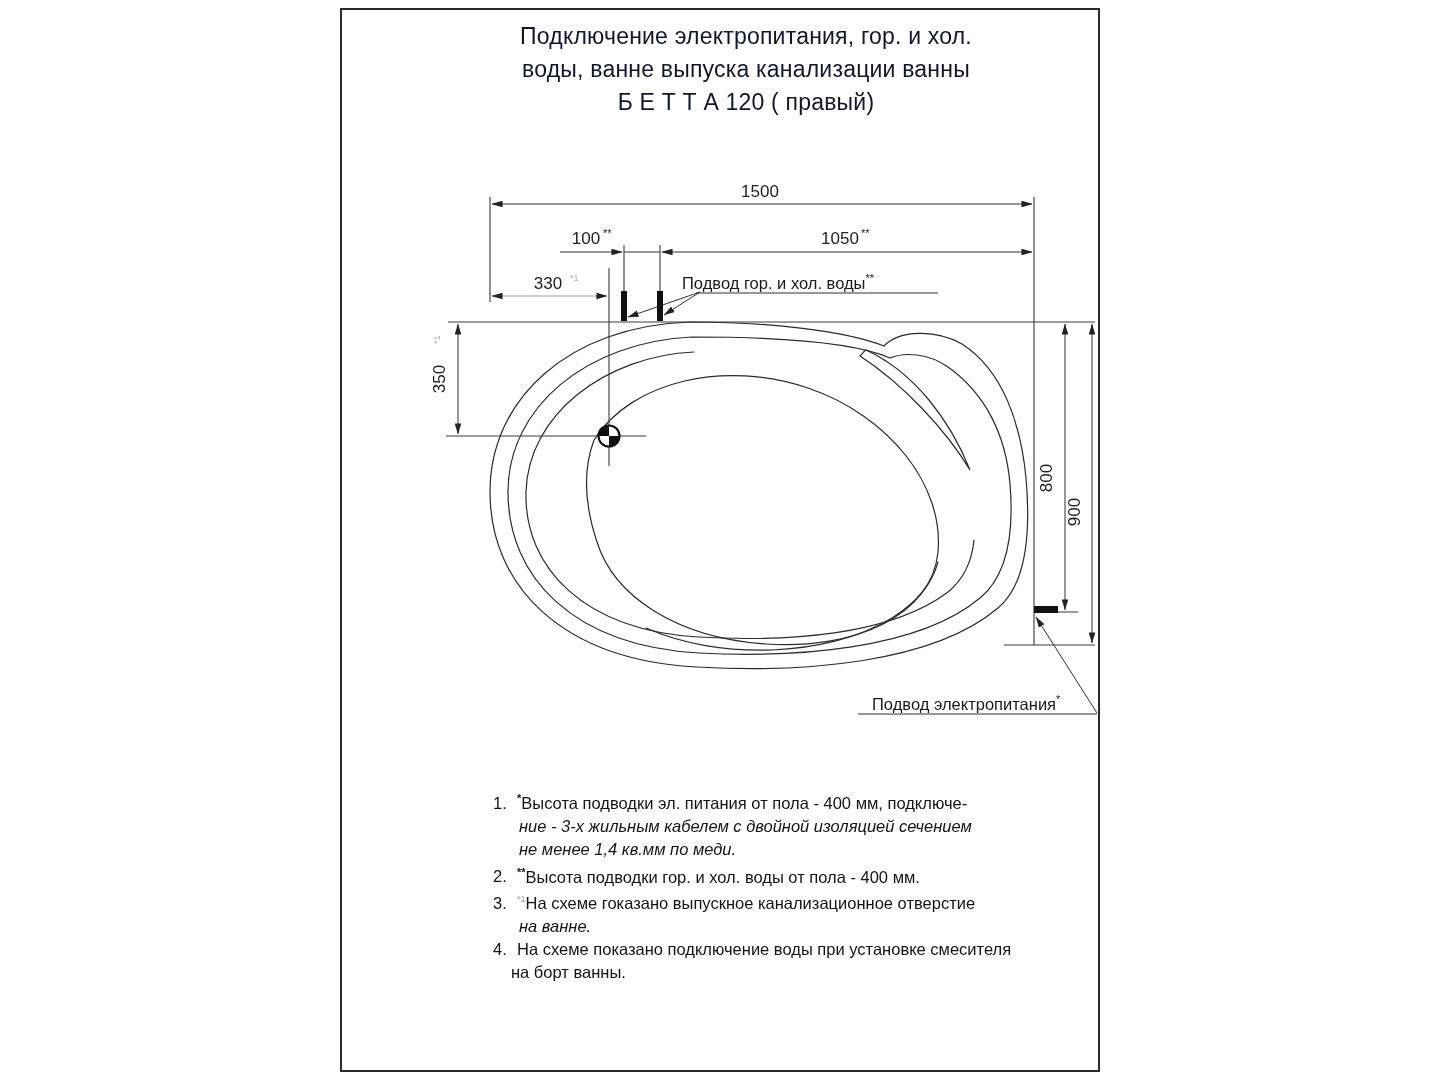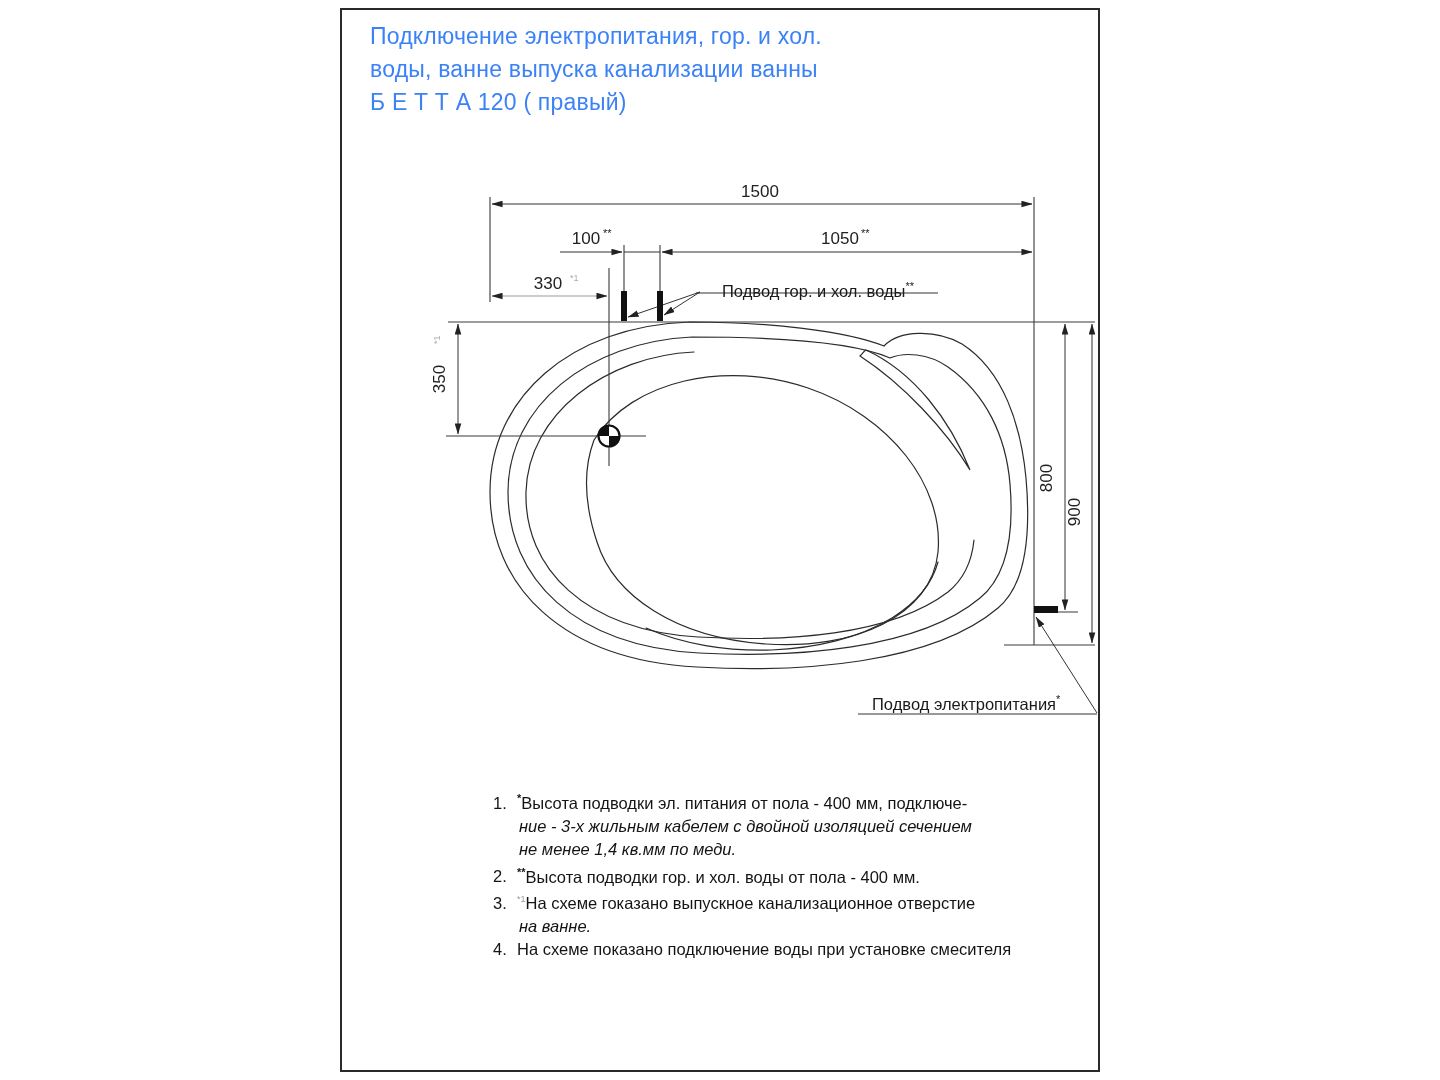--- a/index.html
+++ b/index.html
@@ -1,21 +1,21 @@
 <!DOCTYPE html>
 <html><head>
 <meta charset="utf-8">
 <style>
   html,body{margin:0;padding:0;background:#ffffff;}
   body{width:1440px;height:1080px;position:relative;overflow:hidden;
        font-family:"Liberation Sans","DejaVu Sans",sans-serif;color:#111;}
   .page{position:absolute;left:340px;top:8px;width:760px;height:1064px;
         background:#fff;border:2px solid #2a2a2a;box-sizing:border-box;}
-  .title{position:absolute;left:370px;top:20px;width:752px;
-         font-size:23px;line-height:33px;color:#3b82f6;letter-spacing:.2px;}
+  .title{position:absolute;left:370px;top:20px;width:752px;text-align:center;
+         font-size:23px;line-height:33px;color:#0f172a;letter-spacing:.2px;}
   .drawing-svg{position:absolute;left:0;top:0;width:1440px;height:1080px;}
   .lbl{position:absolute;font-size:16.5px;color:#1a1a1a;white-space:nowrap;}
   .lbl sup{font-size:11px;}
   .notes{position:absolute;left:493px;top:787px;width:600px;
          font-size:16.5px;line-height:23px;color:#141414;}
   .note-line{white-space:nowrap;}
   .note-num{display:inline-block;width:24px;}
   .note-cont{padding-left:26px;font-style:italic;}
   .note-cont4{padding-left:18px;}
   sup.mark{font-size:11px;font-weight:bold;}
@@ -136,21 +136,21 @@
     <text class="suptxt" x="861" y="237">**</text>
     <text class="dimtxt" x="548" y="289" text-anchor="middle" fill="#555">330</text>
     <text class="supfaint" x="570" y="281">*1</text>
     <text class="dimtxt" x="445" y="379" text-anchor="middle" transform="rotate(-90 445,379)" fill="#555">350</text>
     <text class="supfaint" x="440" y="344" transform="rotate(-90 440,344)">*1</text>
     <text class="dimtxt" x="1052" y="478" text-anchor="middle" transform="rotate(-90 1052,478)">800</text>
     <text class="dimtxt" x="1080" y="512" text-anchor="middle" transform="rotate(-90 1080,512)">900</text>
   </g>
 </svg>
 
-<div class="lbl" style="left:722px;top:272px;margin-top:8px;">
+<div class="lbl" style="left:682px;top:272px;">
   <span>Подвод гор. и хол. воды</span><sup>**</sup>
 </div>
 <div class="lbl" style="left:862px;top:693px;margin-left:10px;">
   <span>Подвод электропитания</span><sup>*</sup>
 </div>
 
 <div class="notes">
   <div class="note-line">
     <span class="note-num">1.</span><sup class="mark">*</sup><span>Высота подводки эл. питания от пола - 400 мм, подключе-</span>
   </div>
@@ -162,13 +162,14 @@
   </div>
 
   <div class="note-line">
     <span class="note-num">3.</span><sup class="mark-faint">*1</sup><span>На схеме гоказано выпускное канализационное отверстие</span>
   </div>
   <div class="note-line note-cont">на ванне.</div>
 
   <div class="note-line">
     <span class="note-num">4.</span><span>На схеме показано подключение воды при установке смесителя</span>
   </div>
+  <div class="note-line note-cont4">на борт ванны.</div>
 </div>
 
 </body></html>

